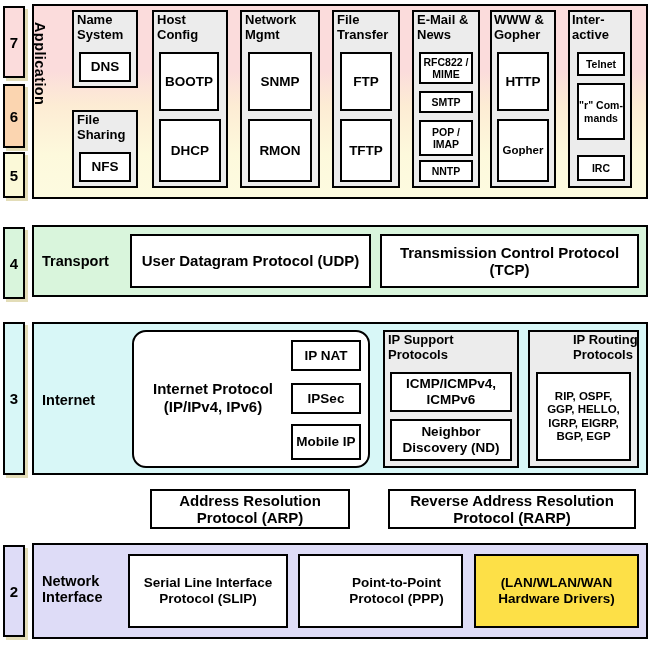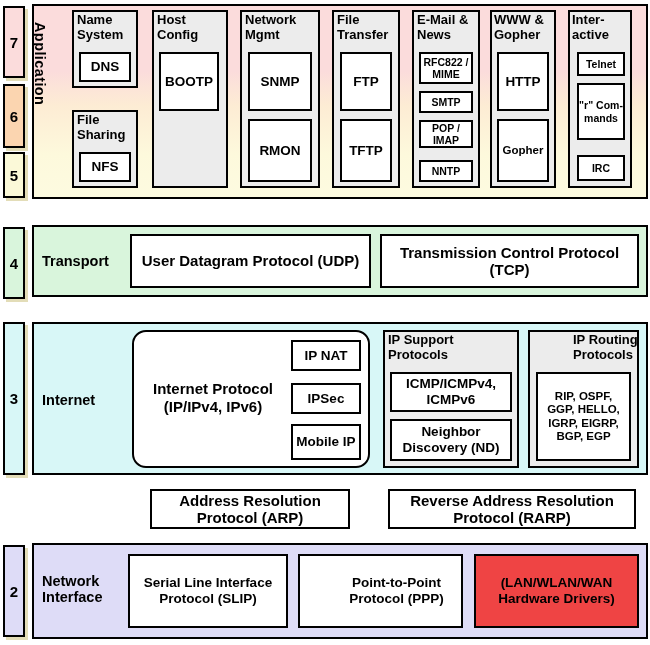--- a/index.html
+++ b/index.html
@@ -113,21 +113,21 @@
     box-sizing: border-box;
     display: flex;
     align-items: center;
     justify-content: center;
     text-align: center;
     font-weight: bold;
     line-height: 1.15;
     z-index: 4;
   }
   .pbox.gray {
-    background: #ef4444;
+    background: #fde047;
   }
   .pbox.big   { font-size: 15px; }
   .pbox.med   { font-size: 13.5px; }
   .pbox.sm    { font-size: 11.5px; }
   .pbox.xs    { font-size: 10.5px; }
 </style>
 </head>
 <body>
 
 <div id="diagram">
@@ -162,36 +162,37 @@
   <div class="group-title" style="left:77px;top:13px;width:60px;">Name System</div>
   <div class="pbox med" style="left:79px;top:52px;width:52px;height:30px;">DNS</div>
 
   <div class="group" style="left:72px;top:110px;width:66px;height:78px;"></div>
   <div class="group-title" style="left:77px;top:113px;width:60px;">File Sharing</div>
   <div class="pbox med" style="left:79px;top:152px;width:52px;height:30px;">NFS</div>
 
   <div class="group" style="left:152px;top:10px;width:76px;height:178px;"></div>
   <div class="group-title" style="left:157px;top:13px;width:70px;">Host Config</div>
   <div class="pbox med" style="left:159px;top:52px;width:60px;height:59px;">BOOTP</div>
+  <div class="pbox med" style="left:159px;top:119px;width:62px;height:63px;">DHCP</div>
 
   <div class="group" style="left:240px;top:10px;width:80px;height:178px;"></div>
   <div class="group-title" style="left:245px;top:13px;width:74px;">Network Mgmt</div>
   <div class="pbox med" style="left:248px;top:52px;width:64px;height:59px;">SNMP</div>
   <div class="pbox med" style="left:248px;top:119px;width:64px;height:63px;">RMON</div>
 
   <div class="group" style="left:332px;top:10px;width:68px;height:178px;"></div>
   <div class="group-title" style="left:337px;top:13px;width:62px;">File Transfer</div>
   <div class="pbox med" style="left:340px;top:52px;width:52px;height:59px;">FTP</div>
   <div class="pbox med" style="left:340px;top:119px;width:52px;height:63px;">TFTP</div>
 
   <div class="group" style="left:412px;top:10px;width:68px;height:178px;"></div>
   <div class="group-title" style="left:417px;top:13px;width:62px;">E-Mail &amp; News</div>
   <div class="pbox xs" style="left:419px;top:52px;width:54px;height:32px;">RFC822 / MIME</div>
   <div class="pbox xs" style="left:419px;top:91px;width:54px;height:22px;">SMTP</div>
-  <div class="pbox xs" style="left:419px;top:120px;width:54px;height:28px;text-align:center;">POP / IMAP</div>
+  <div class="pbox xs" style="left:419px;top:120px;width:54px;height:36px;text-align:center;">POP / IMAP</div>
   <div class="pbox xs" style="left:419px;top:160px;width:54px;height:22px;">NNTP</div>
 
   <div class="group" style="left:490px;top:10px;width:66px;height:178px;"></div>
   <div class="group-title" style="left:494px;top:13px;width:62px;">WWW &amp; Gopher</div>
   <div class="pbox med" style="left:497px;top:52px;width:52px;height:59px;">HTTP</div>
   <div class="pbox sm" style="left:497px;top:119px;width:52px;height:63px;">Gopher</div>
 
   <div class="group" style="left:568px;top:10px;width:64px;height:178px;"></div>
   <div class="group-title" style="left:572px;top:13px;width:58px;">Inter- active</div>
   <div class="pbox xs" style="left:577px;top:52px;width:48px;height:24px;">Telnet</div>

